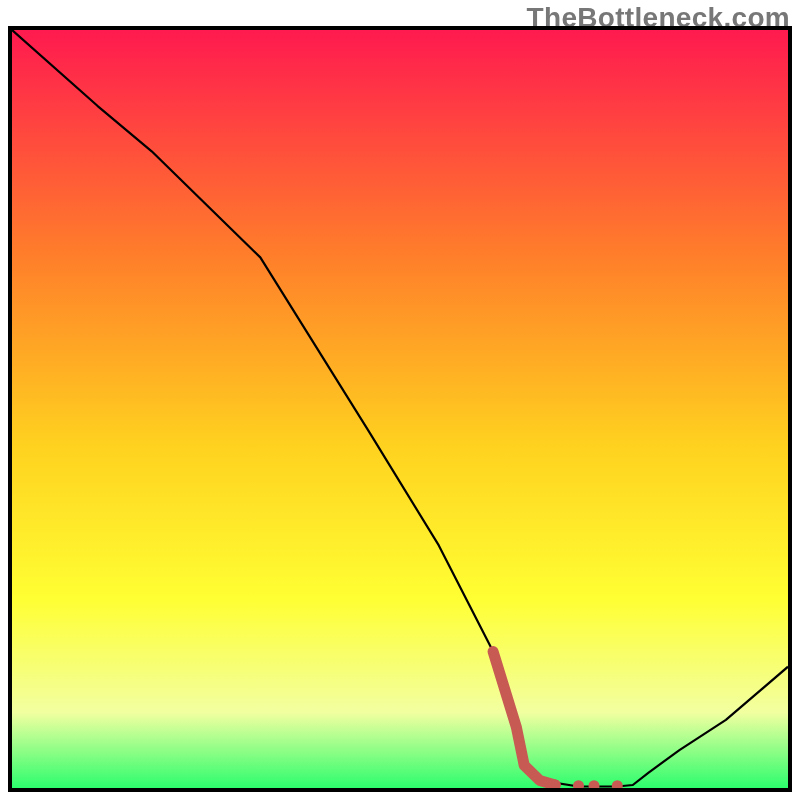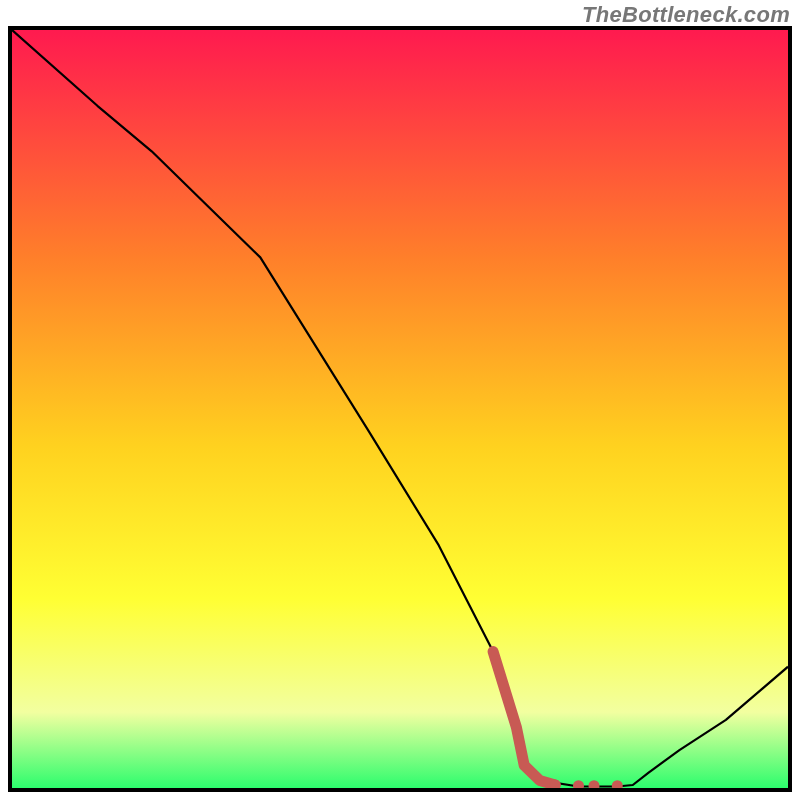--- a/index.html
+++ b/index.html
@@ -12,25 +12,24 @@
   }
   .stage {
     position: relative;
     width: 800px;
     height: 800px;
   }
   .watermark {
     position: absolute;
     top: 2px;
     right: 10px;
-    font-size: 22px;
+    font-size: 28px;
     font-weight: 600;
     color: #777777;
     letter-spacing: 0.3px;
-    font-style: italic;
   }
   .plot-wrap {
     position: absolute;
     left: 8px;
     top: 26px;
     width: 784px;
     height: 766px;
     box-sizing: border-box;
     border: 4px solid #000;
   }

